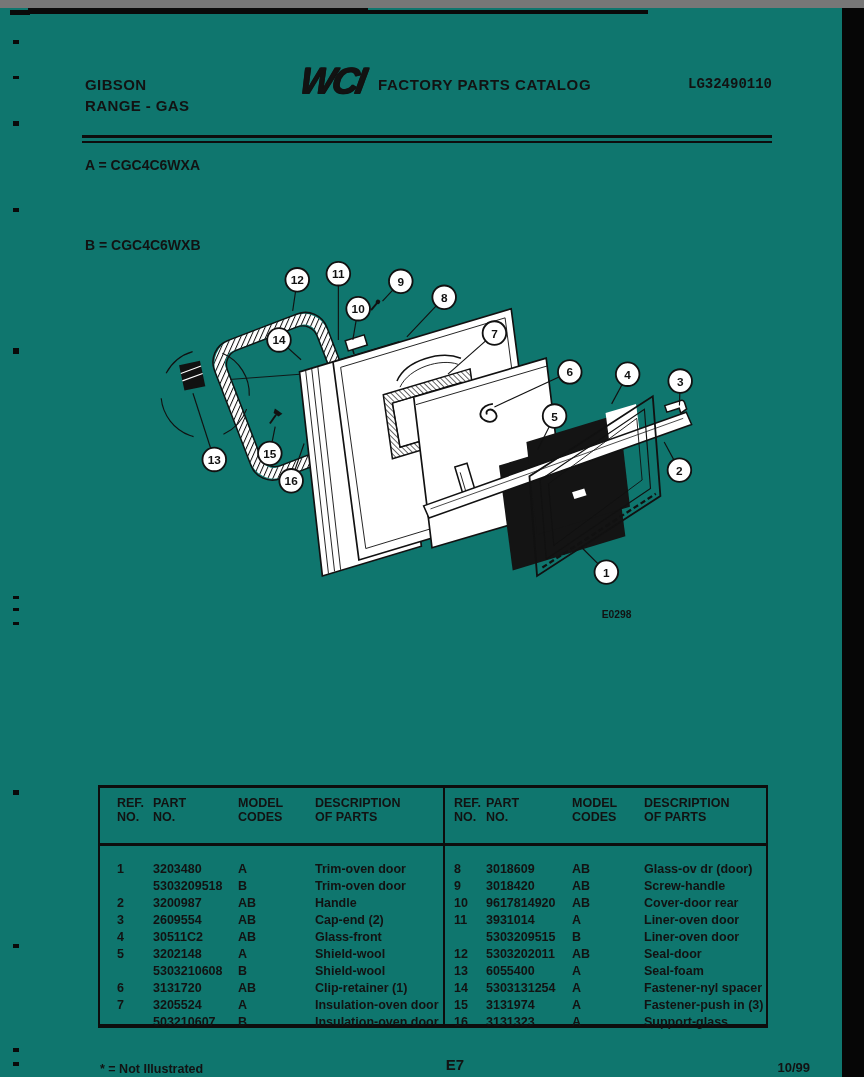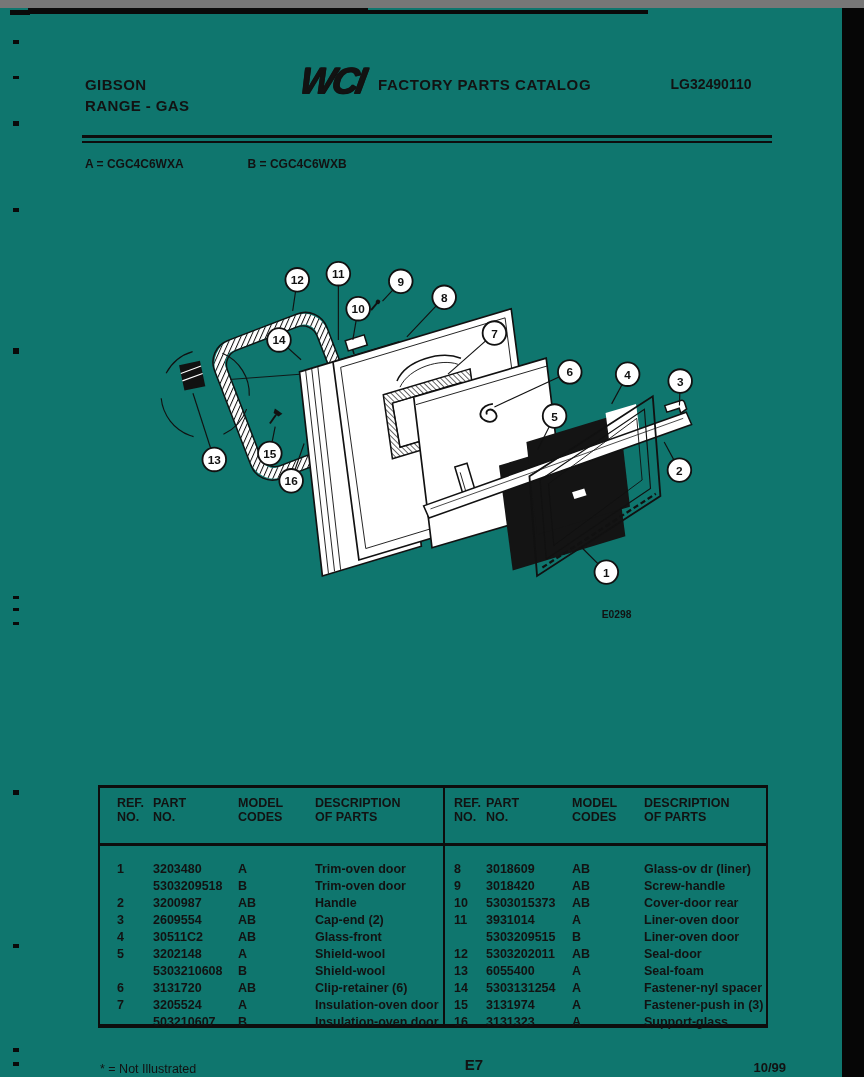--- a/index.html
+++ b/index.html
@@ -12,24 +12,24 @@
   .scantop2{left:362px;top:2px;width:286px;height:4px;background:#0a0a0a;}
   .scantop3{left:10px;top:2px;width:20px;height:5px;background:#0a0a0a;}
   .tick{left:13px;width:6px;background:#0a0a0a;}
   .botline{left:0;top:1071px;width:830px;height:3px;background:#0f0f0f;}
   
   .brand{left:85px;top:66px;font-size:15px;font-weight:bold;line-height:21px;letter-spacing:.4px;}
   .logo{left:300px;top:52px;font-size:37px;font-weight:bold;font-style:italic;
         letter-spacing:-3px;transform:skewX(-10deg);
         text-shadow:1px 0 #121212,0 1px #121212,1px 1px #121212;}
   .cattitle{left:378px;top:68px;font-size:15px;font-weight:bold;letter-spacing:.6px;}
-  .pubno{left:650px;top:68px;width:122px;text-align:center;font-size:14px;font-weight:bold;}
+  .pubno{left:650px;top:68px;width:122px;text-align:right;font-size:14px;font-weight:bold;font-family:Liberation Mono, monospace;}
   .rule1{left:82px;top:127px;width:690px;height:3px;background:#0d0d0d;}
   .rule2{left:82px;top:133px;width:690px;height:2px;background:#0d0d0d;}
-  .models{left:85px;top:149px;font-size:12px;font-weight:bold;display:flex;gap:64px;}
+  .models{left:85px;top:149px;font-size:14px;font-weight:bold;display:flex;gap:64px;flex-direction:column;}
   
   .ptable{left:98px;top:777px;width:670px;height:243px;
           border-top:3px solid #0d0d0d;border-bottom:4px solid #0d0d0d;
           border-left:2px solid #0d0d0d;border-right:2px solid #0d0d0d;
           display:flex;font-size:12.5px;font-weight:bold;box-sizing:border-box;}
   .half{height:100%;box-sizing:border-box;}
   .half-left{width:345px;border-right:2px solid #0d0d0d;}
   .half-right{width:321px;}
   .thead{height:47px;border-bottom:3px solid #0d0d0d;display:flex;padding-top:8px;box-sizing:content-box;}
   .thead .hc{line-height:14px;}
@@ -38,23 +38,23 @@
   .c{overflow:hidden;white-space:nowrap;}
   .half-left .ref{flex:0 0 36px;padding-left:17px;}
   .half-left .part{flex:0 0 85px;}
   .half-left .code{flex:0 0 77px;}
   .half-left .desc{flex:1;}
   .half-right .ref{flex:0 0 32px;padding-left:9px;}
   .half-right .part{flex:0 0 86px;}
   .half-right .code{flex:0 0 72px;}
   .half-right .desc{flex:1;}
   
-  .footnote{left:100px;top:1054px;font-size:12.5px;font-weight:normal;}
-  .pageno{left:429px;top:1048px;width:90px;text-align:center;font-size:15px;font-weight:bold;}
-  .datecode{left:704px;top:1052px;width:82px;text-align:right;font-size:13px;font-weight:bold;}
+  .footnote{left:100px;top:1054px;font-size:12.5px;font-weight:bold;}
+  .pageno{left:410px;top:1048px;width:90px;text-align:center;font-size:15px;font-weight:bold;}
+  .datecode{left:728px;top:1052px;width:82px;text-align:right;font-size:13px;font-weight:bold;}
   svg text{font-family:"Liberation Sans",sans-serif;}
 </style>
 </head>
 <body>
 
 <div class="page">
 
   <div class="abs scanbar-right"></div>
   <div class="abs scantop1"></div>
   <div class="abs scantop2"></div>
@@ -328,21 +328,21 @@
         <div class="tr">
             <span class="c ref"></span>
             <span class="c part">5303210608</span>
             <span class="c code">B</span>
             <span class="c desc">Shield-wool</span>
           </div>
         <div class="tr">
             <span class="c ref">6</span>
             <span class="c part">3131720</span>
             <span class="c code">AB</span>
-            <span class="c desc">Clip-retainer (6)</span>
+            <span class="c desc">Clip-retainer (1)</span>
           </div>
         <div class="tr">
             <span class="c ref">7</span>
             <span class="c part">3205524</span>
             <span class="c code">A</span>
             <span class="c desc">Insulation-oven door</span>
           </div>
         <div class="tr">
             <span class="c ref"></span>
             <span class="c part">503210607</span>
@@ -368,31 +368,31 @@
         <span class="c desc hc">
             <div>DESCRIPTION</div>
             <div>OF PARTS</div>
           </span>
       </div>
       <div class="rows">
         <div class="tr">
             <span class="c ref">8</span>
             <span class="c part">3018609</span>
             <span class="c code">AB</span>
-            <span class="c desc">Glass-ov dr (liner)</span>
+            <span class="c desc">Glass-ov dr (door)</span>
           </div>
         <div class="tr">
             <span class="c ref">9</span>
             <span class="c part">3018420</span>
             <span class="c code">AB</span>
             <span class="c desc">Screw-handle</span>
           </div>
         <div class="tr">
             <span class="c ref">10</span>
-            <span class="c part">5303015373</span>
+            <span class="c part">9617814920</span>
             <span class="c code">AB</span>
             <span class="c desc">Cover-door rear</span>
           </div>
         <div class="tr">
             <span class="c ref">11</span>
             <span class="c part">3931014</span>
             <span class="c code">A</span>
             <span class="c desc">Liner-oven door</span>
           </div>
         <div class="tr">

